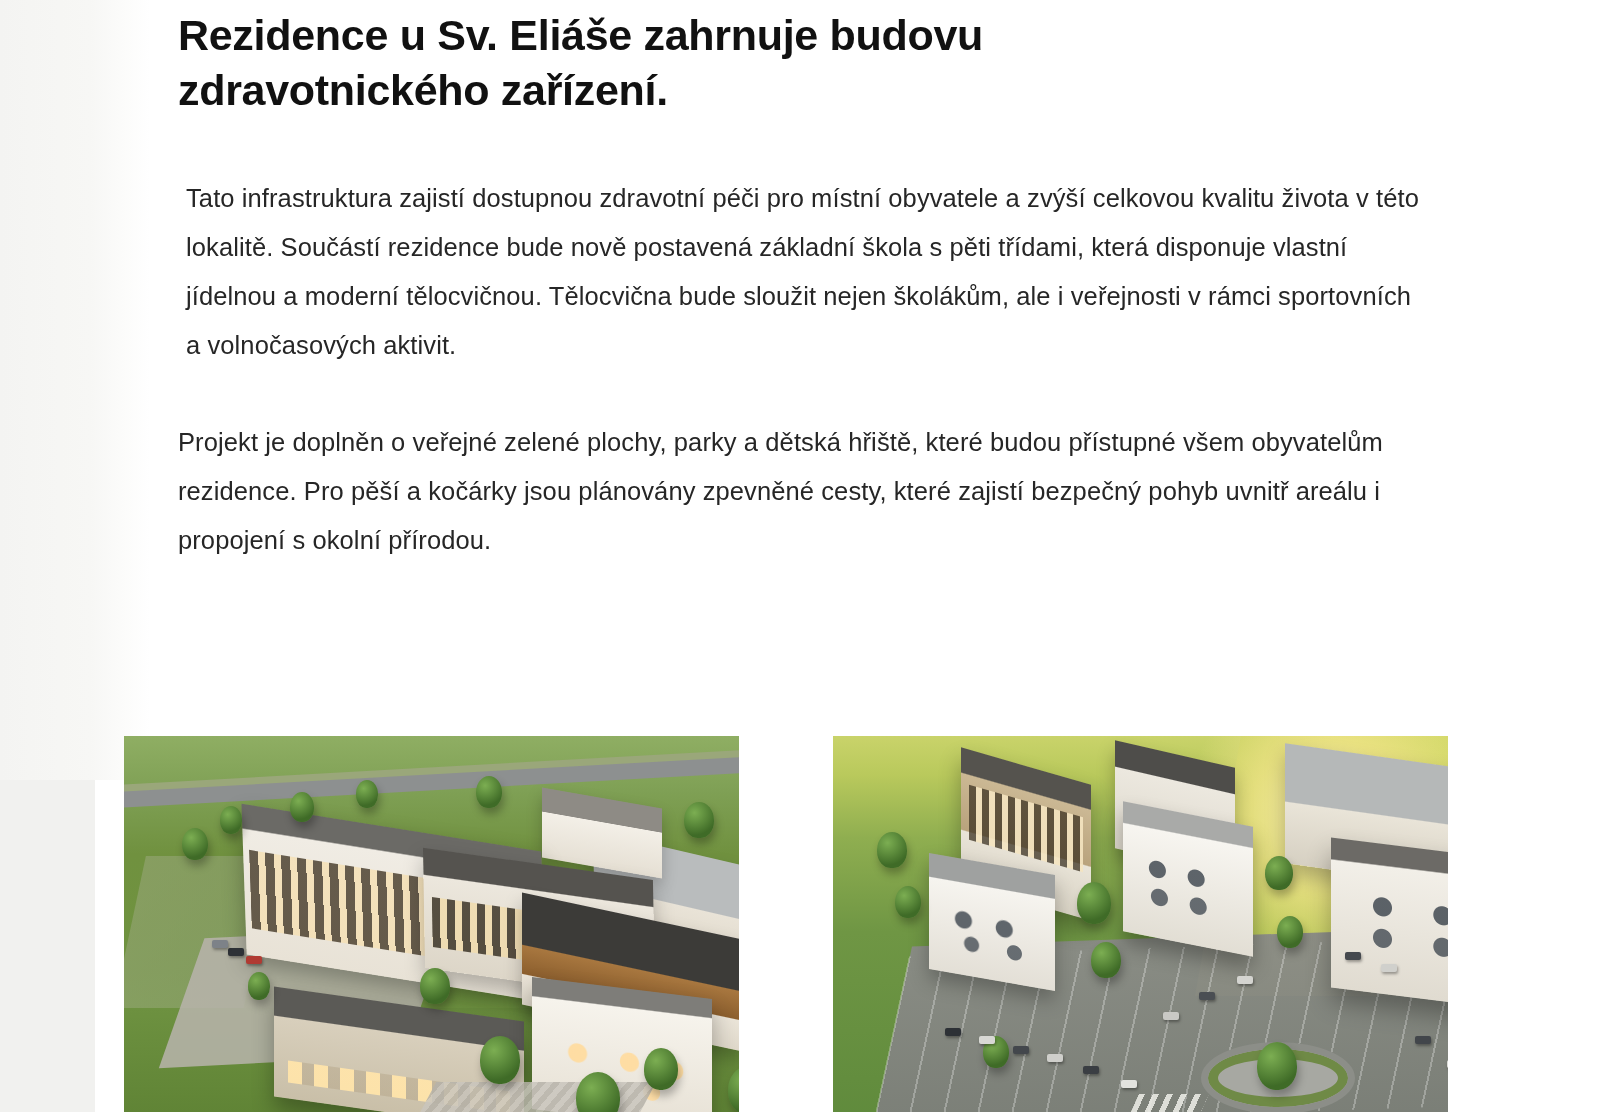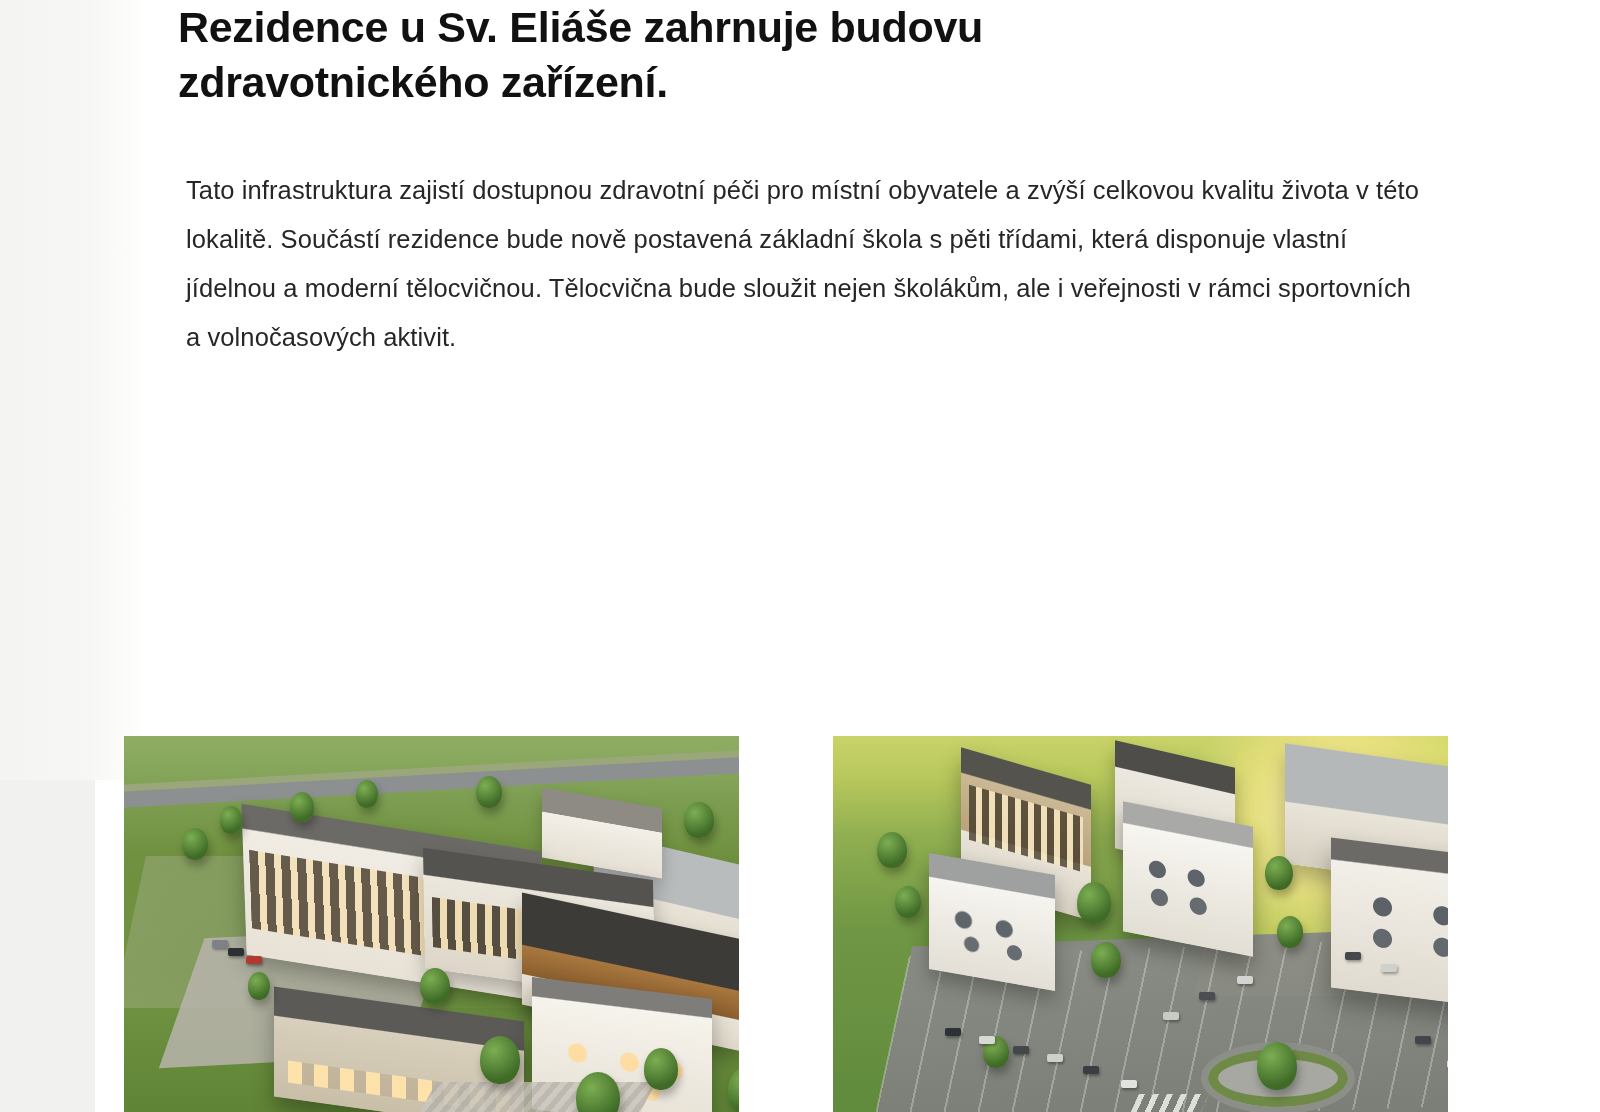--- a/index.html
+++ b/index.html
@@ -45,20 +45,21 @@
 
   .content {
     position: absolute;
     left: 178px;
     top: 0;
     width: 1280px;
   }
 
   .headline {
     margin: 0;
+    padding-top: 8px;
     font-size: 43px;
     line-height: 1.28;
     font-weight: 700;
     letter-spacing: -0.3px;
     color: #111111;
     max-width: 1000px;
   }
 
   .body-text {
     margin: 0;
@@ -328,20 +329,21 @@
 
 <div class="page-bg-left"></div>
 <div class="page-bg-bottom"></div>
 <div class="page-bg-bottom-left"></div>
 
 <div class="content">
   <h1 class="headline">Rezidence u Sv. Eliáše zahrnuje budovu zdravotnického zařízení.</h1>
 
   <p class="body-text para-1">Tato infrastruktura zajistí dostupnou zdravotní péči pro místní obyvatele a zvýší celkovou kvalitu života v této lokalitě. Součástí rezidence bude nově postavená základní škola s pěti třídami, která disponuje vlastní jídelnou a moderní tělocvičnou. Tělocvična bude sloužit nejen školákům, ale i veřejnosti v rámci sportovních a volnočasových aktivit.</p>
 
+  <p class="body-text para-2">Projekt je doplněn o veřejné zelené plochy, parky a dětská hřiště, které budou přístupné všem obyvatelům rezidence. Pro pěší a kočárky jsou plánovány zpevněné cesty, které zajistí bezpečný pohyb uvnitř areálu i propojení s okolní přírodou.</p>
 </div>
 
 <div class="gallery">
 
   <figure class="photo">
     <div class="p1-sky"></div>
     <div class="p1-road-top"></div>
     <div class="p1-road-left"></div>
     <div class="p1-lawn-foot"></div>
     <div class="p1-plaza"></div>

